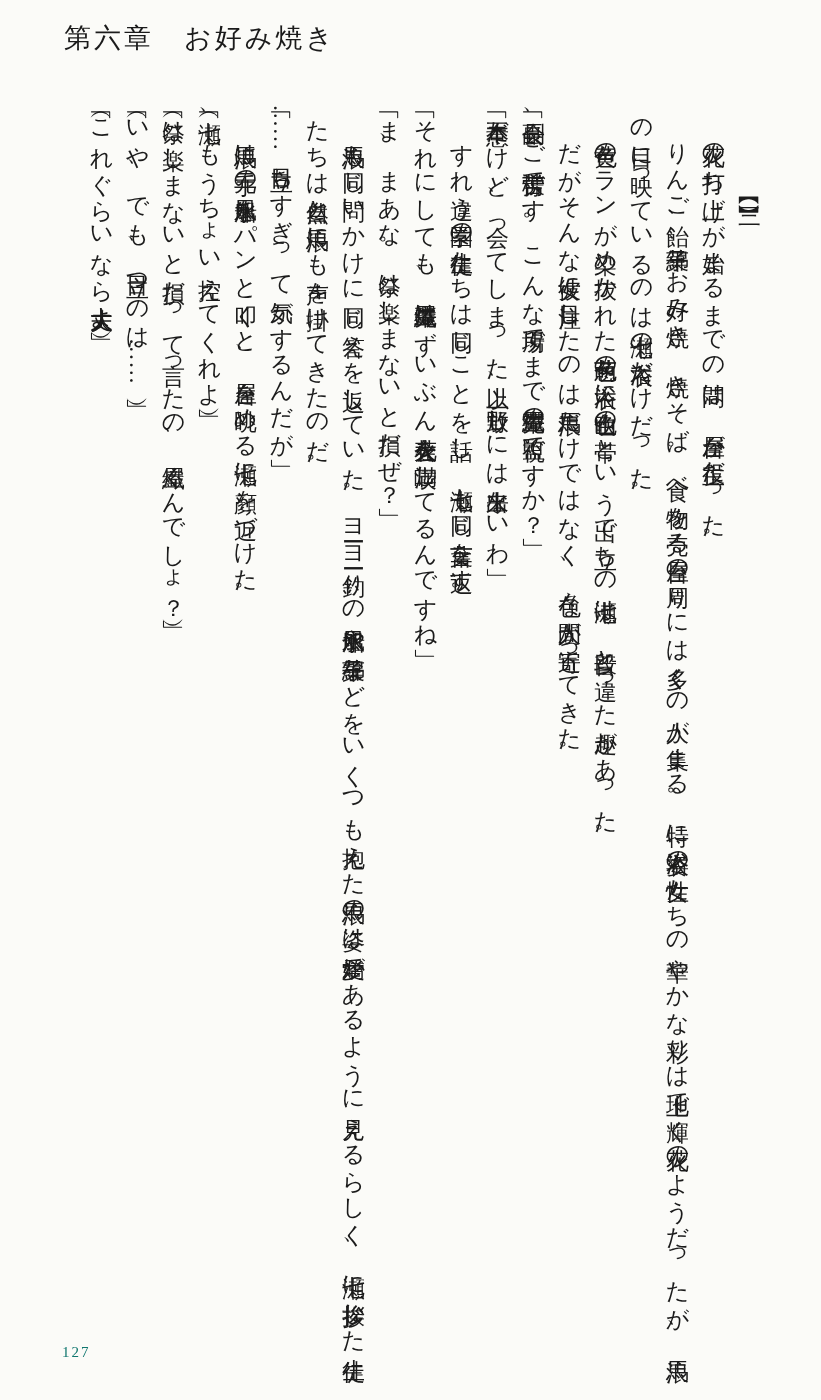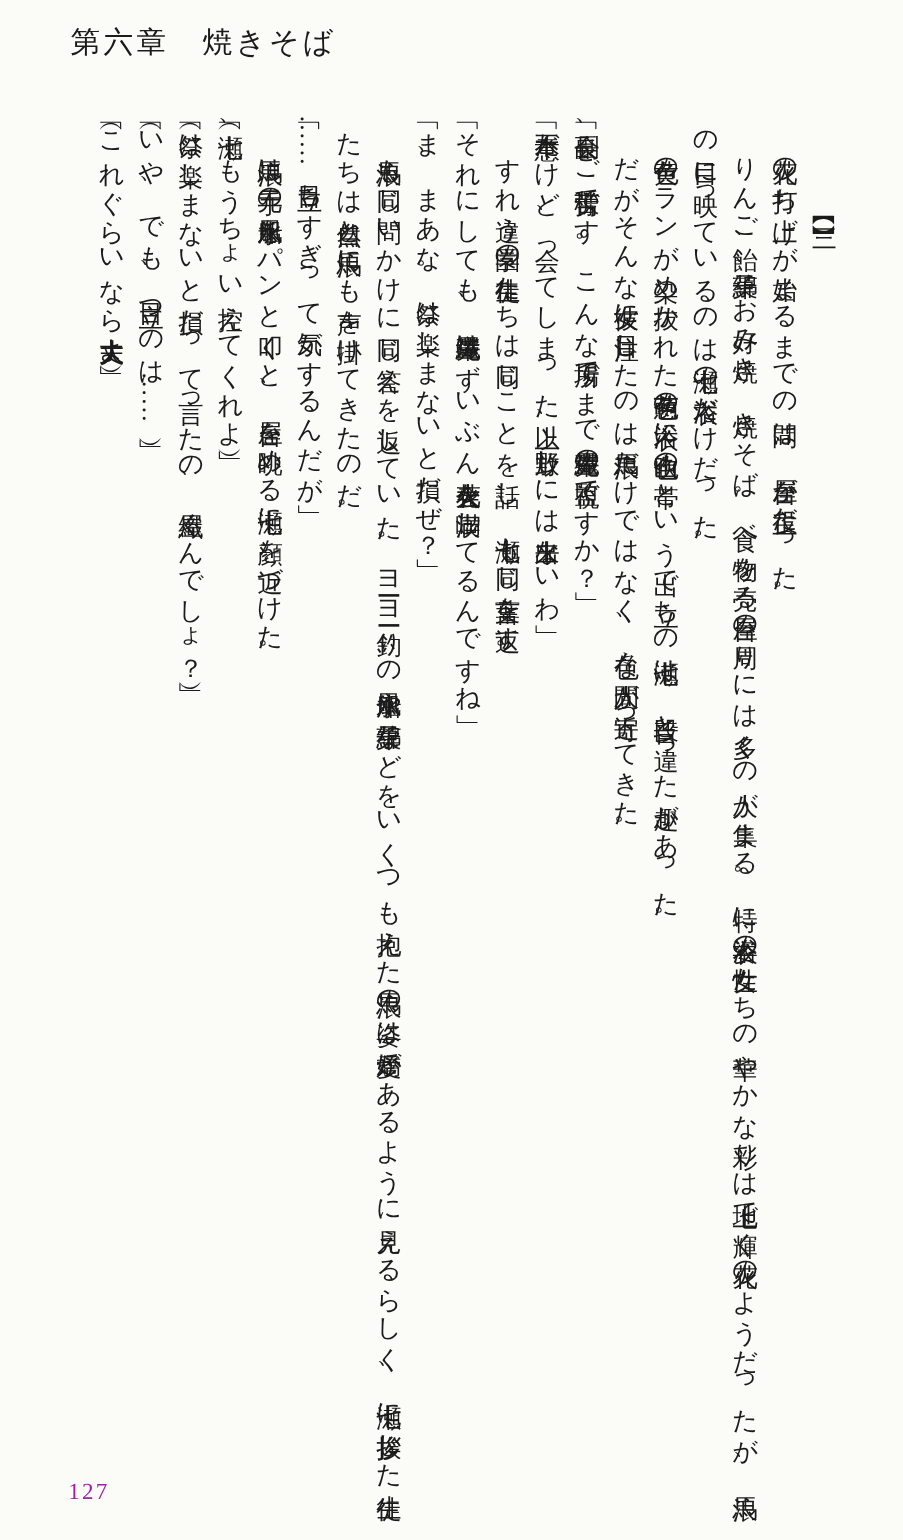--- a/index.html
+++ b/index.html
@@ -33,29 +33,29 @@
   }
   .text-area p { margin: 0; }
   .section-marker {
     text-indent: 85px;
     margin-left: 14px;
   }
   .page-number {
     position: absolute;
     left: 62px;
     top: 1344px;
-    font-size: 21px;
+    font-size: 15px;
     letter-spacing: 2px;
-    color: #a21caf;
+    color: #0f766e;
   }
 </style>
 </head>
 <body>
 
-<div class="chapter-header">第六章　焼きそば</div>
+<div class="chapter-header">第六章　お好み焼き</div>
 
 <div class="text-area">
   <p class="section-marker">【三】</p>
   <p>　花火の打ち上げが始まるまでの間は、屋台が主役だった。</p>
   <p>　りんご飴、綿菓子、お好み焼き、焼きそば。食べ物を売る屋台の周りには多くの人が集まる。特に浴衣姿の女性たちの華やかな彩りは地上で輝く花火のようだったが、浪馬の目に映っているのは七瀬の浴衣だけだった。</p>
   <p>　黄色のランが染め抜かれた萌葱色の浴衣に山吹色の帯という出で立ちの七瀬は、普段と違った趣があった。</p>
   <p>　だがそんな彼女に注目したのは浪馬だけではなく、色々な人間が近寄ってきた。</p>
   <p>「副会長、ご苦労様です。こんな場所でまで織屋先輩の監視ですか？」</p>
   <p>「不本意だけど、会ってしまった以上、野放しには出来ないわ」</p>
   <p>　すれ違う学園の生徒たちは同じことを話し、七瀬も同じ言葉を返す。</p>

